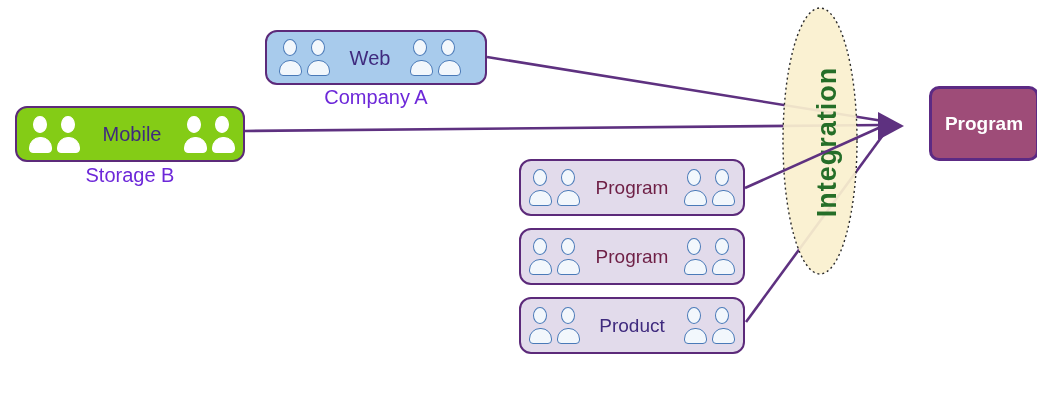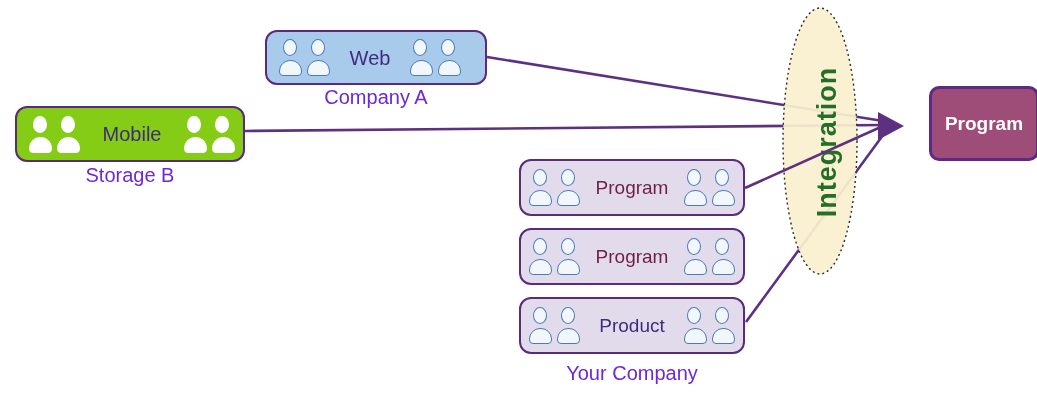--- a/index.html
+++ b/index.html
@@ -170,19 +170,18 @@
       <span class="person">
           <span class="head"></span>
           <span class="torso"></span>
         </span>
       <span class="person">
           <span class="head"></span>
           <span class="torso"></span>
         </span>
     </div>
   </div>
-  <div class="caption" style="left:519px;top:362px;width:226px">Your Company</div>
 
   <div class="node program" style="left:903px;top:86px;width:110px;height:75px">
     <span>Program</span>
   </div>
 
 </div>
 
 </body></html>

